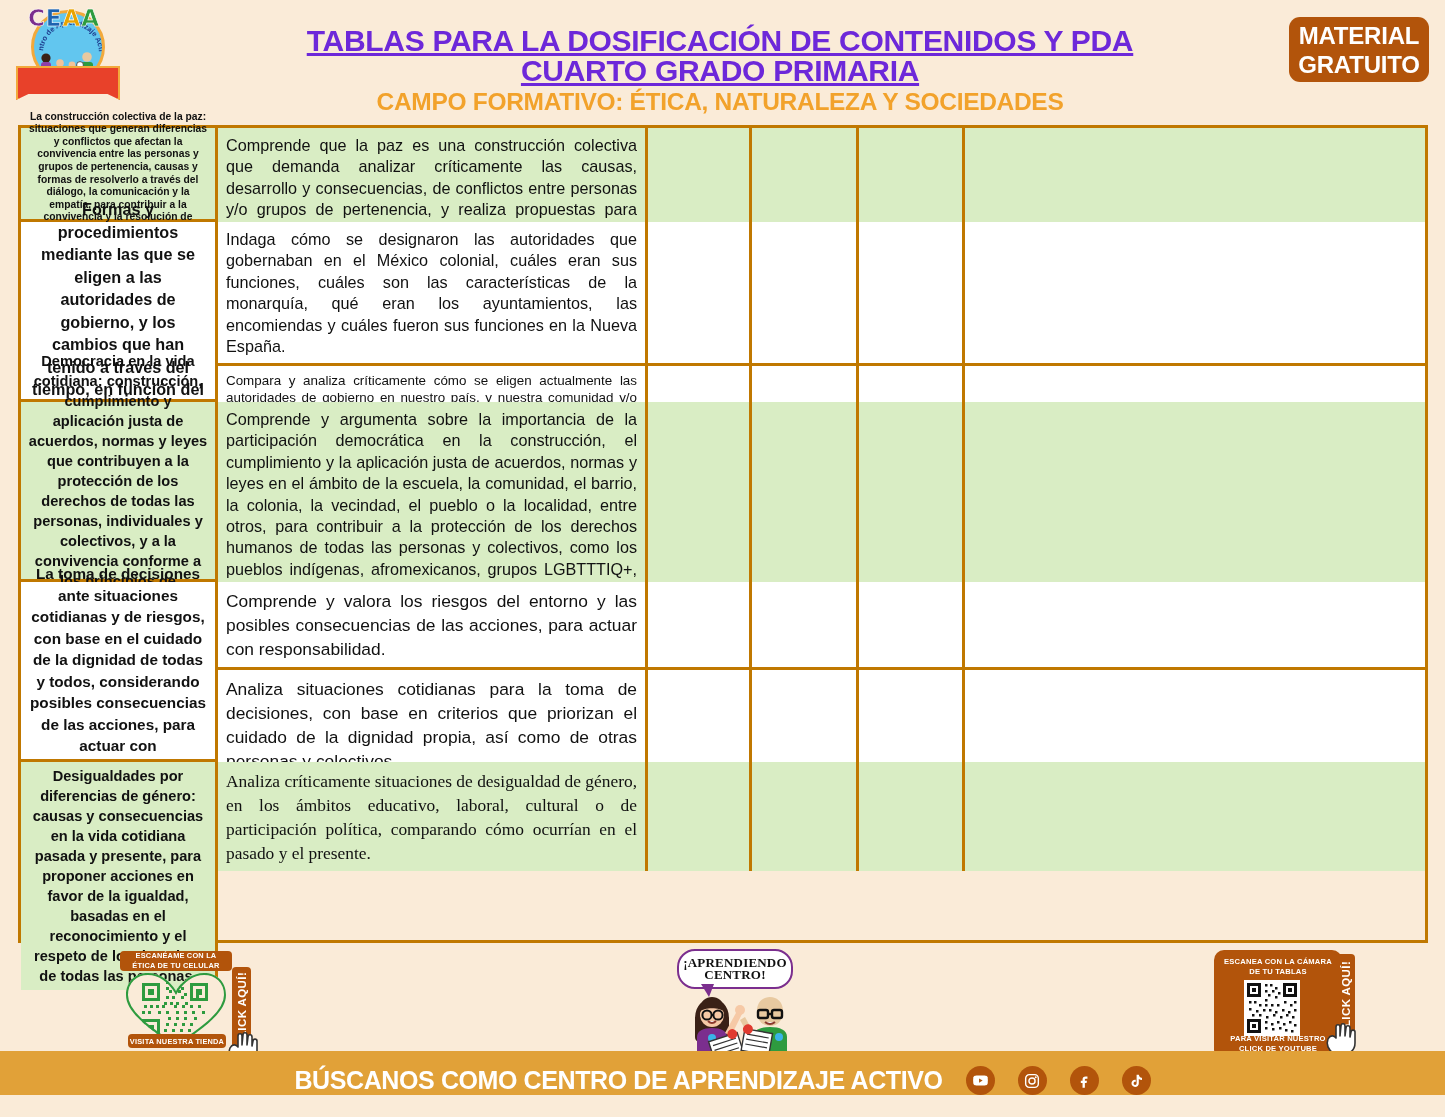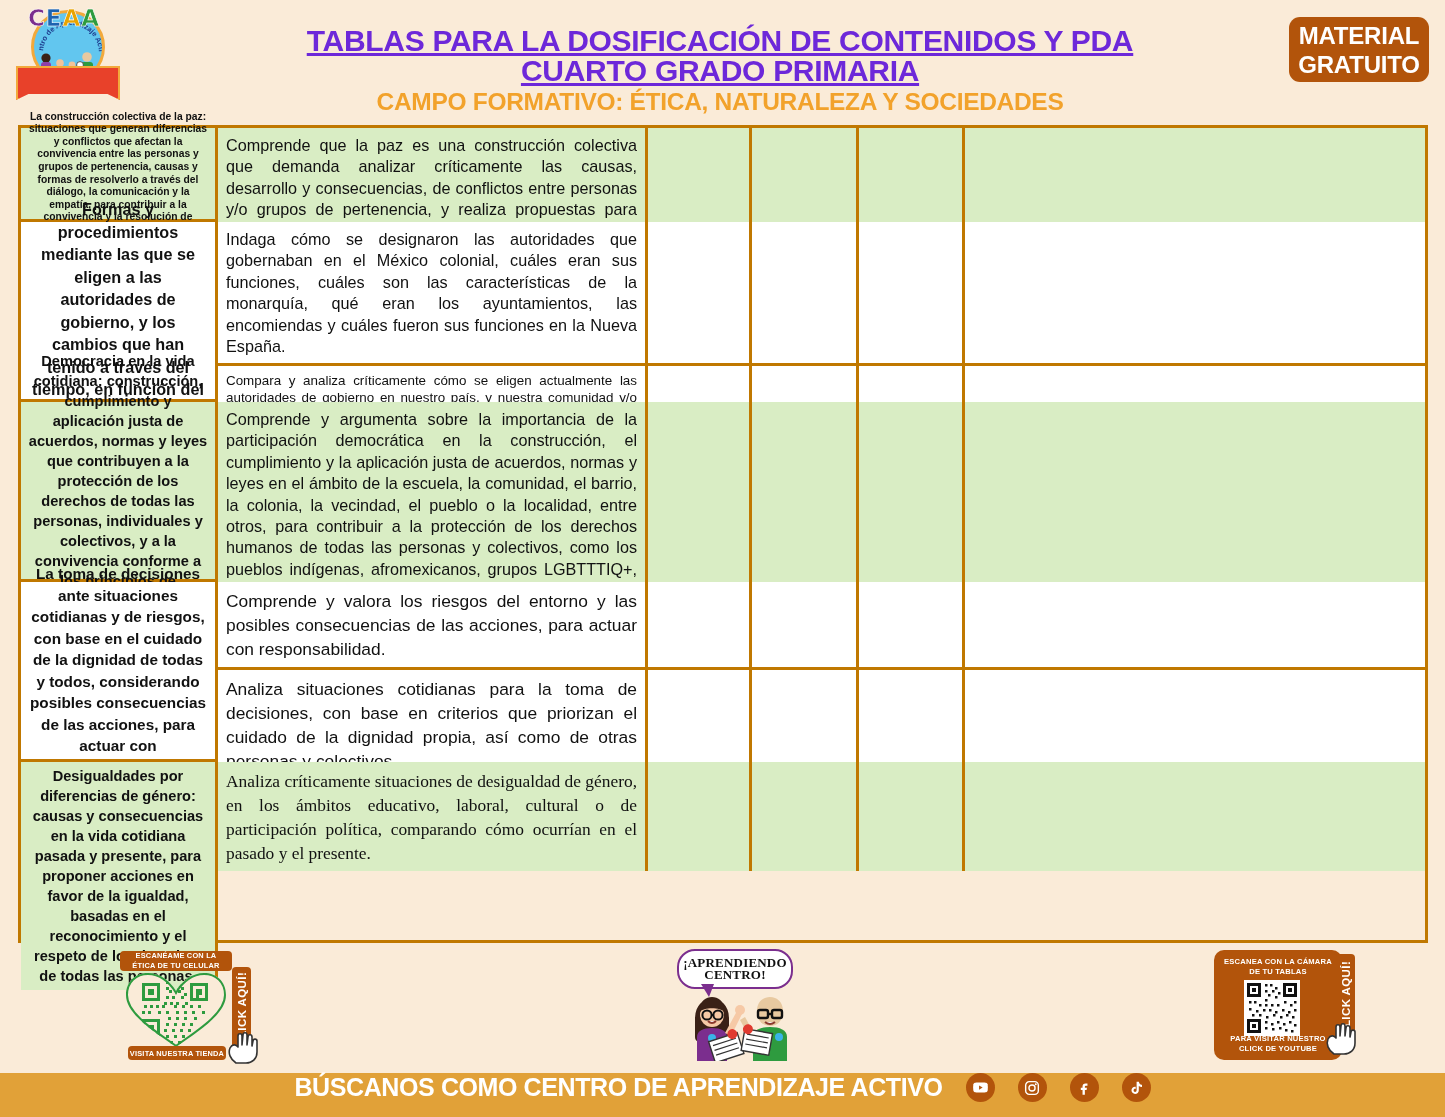--- a/index.html
+++ b/index.html
@@ -111,21 +111,21 @@
   
   .qr-left{position:absolute;left:118px;top:8px;width:140px;height:108px;}
   .lbl-top{
     position:absolute;left:2px;top:0;width:112px;height:20px;background:#B2540B;
     border-radius:4px;color:#fff;font-size:7.4px;font-weight:bold;line-height:9.6px;
     display:flex;flex-direction:column;align-items:center;justify-content:center;
     text-align:center;letter-spacing:0.2px;
   }
   .heart-qr{position:absolute;left:2px;top:18px;width:112px;height:80px;}
   .lbl-bot{
-    position:absolute;left:10px;top:95px;width:98px;height:14px;background:#B2540B;
+    position:absolute;left:10px;top:83px;width:98px;height:14px;background:#B2540B;
     border-radius:4px;color:#fff;font-size:7.4px;font-weight:bold;
     display:flex;align-items:center;justify-content:center;letter-spacing:0.2px;
   }
   .click-tab{
     position:absolute;width:19px;background:#B2540B;border-radius:4px;
     color:#fff;font-size:11.5px;font-weight:bold;
     writing-mode:vertical-rl;text-orientation:mixed;transform:rotate(180deg);
     display:flex;align-items:center;justify-content:center;letter-spacing:0.4px;
   }
   .ct-left{left:114px;top:16px;height:88px;}
@@ -159,22 +159,22 @@
   .card-qr{position:absolute;left:30px;top:30px;width:56px;height:56px;background:#fff;}
   .card-b{
     position:absolute;left:6px;bottom:6px;width:116px;text-align:center;
     color:#fff;font-size:7.6px;font-weight:bold;line-height:10px;letter-spacing:0.2px;
   }
   .ct-right{left:122px;top:4px;height:92px;}
   .hand2{position:absolute;left:110px;top:70px;width:38px;height:36px;}
 
   
   .bottombar{
-    position:absolute;left:0;top:1073px;width:1445px;height:44px;background:#E1A138;
-    display:flex;align-items:flex-start;justify-content:center;gap:23px;
+    position:absolute;left:0;top:1051px;width:1445px;height:44px;background:#E1A138;
+    display:flex;align-items:flex-end;justify-content:center;gap:23px;
   }
   .bottombar .bb-txt{
     color:#fff;font-size:25px;font-weight:bold;letter-spacing:-0.4px;
     font-family:"Liberation Sans", sans-serif;
   }
   .soc{
     width:29px;height:29px;border-radius:50%;background:#B2540B;
     display:flex;align-items:center;justify-content:center;
   }
   .soc svg{display:block;}

